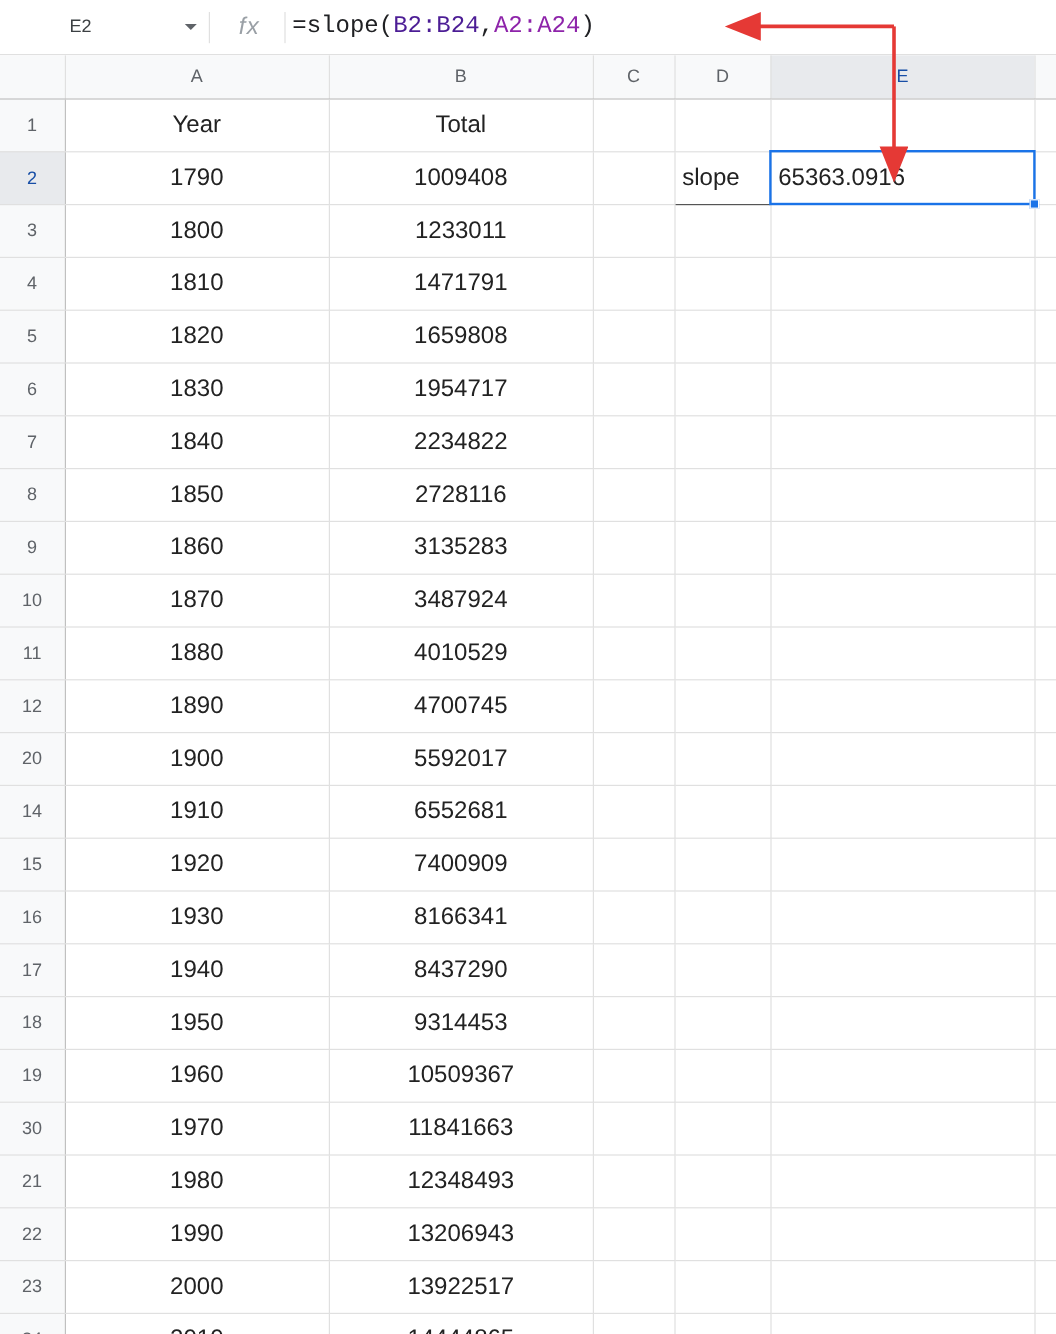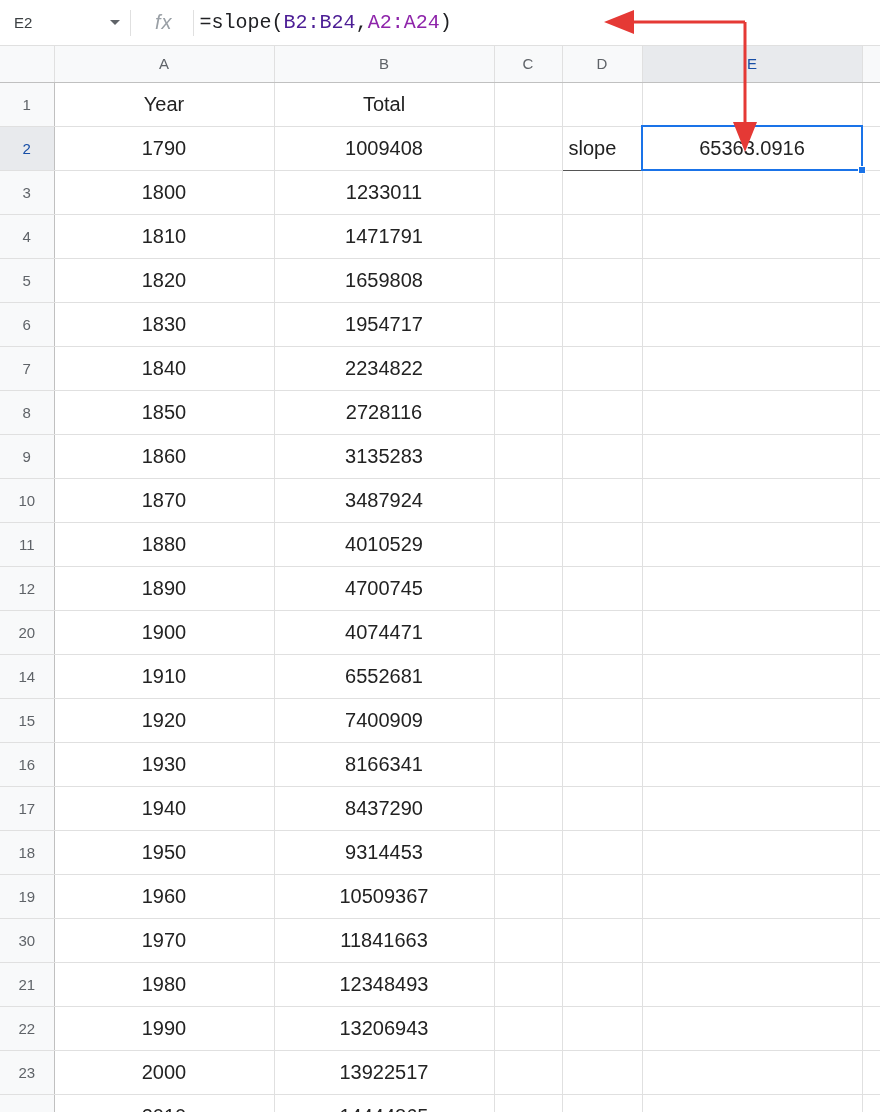--- a/index.html
+++ b/index.html
@@ -24,20 +24,21 @@
   }
   .name-box {
     width: 130px;
     height: 100%;
     display: flex;
     align-items: center;
     justify-content: space-between;
     padding: 0 10px 0 14px;
     font-size: 15px;
     color: #3c4043;
+    margin-left: 44px;
   }
   .name-box .drop {
     width: 0; height: 0;
     border-left: 5px solid transparent;
     border-right: 5px solid transparent;
     border-top: 5px solid #5f6368;
     margin-left: 6px;
   }
   .vdiv {
     width: 1px; height: 26px; background: #e0e0e0;
@@ -115,21 +116,21 @@
     border-right: 1px solid #e0e0e0;
     border-bottom: 1px solid #e0e0e0;
     font-size: 20px;
     color: #222;
     padding: 0 6px;
     text-align: center;
     white-space: nowrap;
     overflow: hidden;
   }
   td.cell.left { text-align: left; }
-  td.cell.right { text-align: center; }
+  td.cell.right { text-align: left; }
   
   .col-corner{width:54px;}
   .col-A{width:220px;}
   .col-B{width:220px;}
   .col-C{width:68px;}
   .col-D{width:80px;}
   .col-E{width:220px;}
   .col-F{width:18px;}
 
   
@@ -302,21 +303,21 @@
           <td class="cell">1890</td>
           <td class="cell">4700745</td>
           <td class="cell"></td>
           <td class="cell"></td>
           <td class="cell"></td>
           <td class="cell"></td>
         </tr>
         <tr>
           <th class="rowhdr">20</th>
           <td class="cell">1900</td>
-          <td class="cell">4074471</td>
+          <td class="cell">5592017</td>
           <td class="cell"></td>
           <td class="cell"></td>
           <td class="cell"></td>
           <td class="cell"></td>
         </tr>
         <tr>
           <th class="rowhdr">14</th>
           <td class="cell">1910</td>
           <td class="cell">6552681</td>
           <td class="cell"></td>

